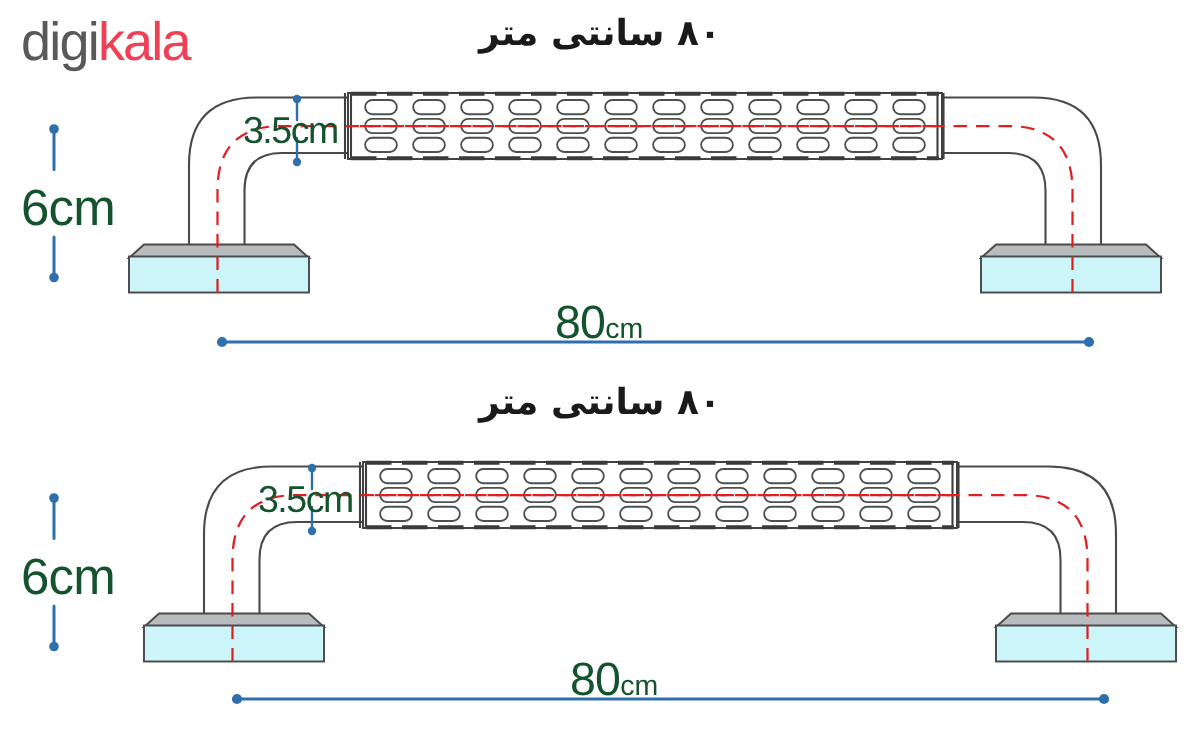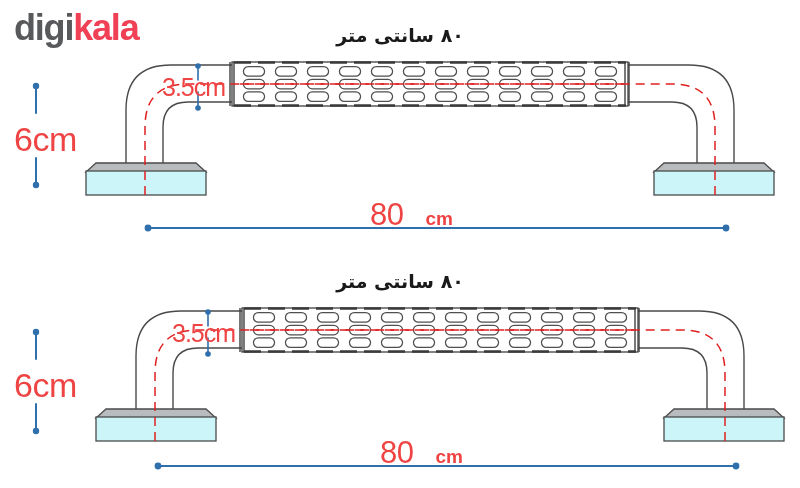--- a/index.html
+++ b/index.html
@@ -16,21 +16,21 @@
     font-family: "Liberation Sans", "DejaVu Sans", sans-serif;
     -webkit-font-smoothing: antialiased;
   }
 
   
   .logo {
     position: absolute;
     left: 14px;
     top: 10px;
     font-size: 36px;
-    font-weight: 700;
+    font-weight: 400;
     letter-spacing: -1.2px;
     line-height: 1;
     white-space: nowrap;
     user-select: none;
   }
   .logo .part-digi { color: #58595b; }
   .logo .part-kala { color: #ef4056; }
 
   
   .diagram {
@@ -42,25 +42,24 @@
   #diagram-bottom { top: 244px; height: 244px; }
 
   .persian-title {
     position: absolute;
     top: 8px;
     left: 0;
     width: 800px;
     text-align: center;
     direction: rtl;
     font-family: "DejaVu Sans", "Liberation Sans", sans-serif;
-    font-size: 19px;
+    font-size: 24px;
     font-weight: 700;
     color: #1a1a1a;
     letter-spacing: 0px;
-    margin-top: 16px;
   }
   #diagram-bottom .persian-title { top: 10px; }
 
   .svg-stage {
     position: absolute;
     left: 0;
     top: 0;
     width: 800px;
     height: 244px;
   }
@@ -115,43 +114,42 @@
   .dim-dot { fill: #2f6fab; }
   .dim-line-thin {
     stroke: #2f6fab;
     stroke-width: 1.6;
     stroke-linecap: round;
   }
 
   
   .dim-label {
     position: absolute;
-    color: #ef4444;
+    color: #14532d;
     white-space: nowrap;
     user-select: none;
     font-family: "Liberation Sans", "DejaVu Sans", sans-serif;
   }
   .dim-6cm {
     font-size: 34px;
     letter-spacing: -0.5px;
   }
   .dim-35cm {
     font-size: 25px;
     letter-spacing: -1px;
   }
   .dim-80 {
     font-size: 31px;
     font-weight: 400;
     letter-spacing: -0.5px;
   }
   .dim-unit-sm {
     font-size: 19px;
-    font-weight: 700;
+    font-weight: 400;
     letter-spacing: 0px;
-    margin-left: 22px;
   }
 </style>
 </head>
 <body>
 
 <div class="logo">
   <span class="part-digi">digi</span><span class="part-kala">kala</span>
 </div>
 
 <div class="diagram" id="diagram-top">

